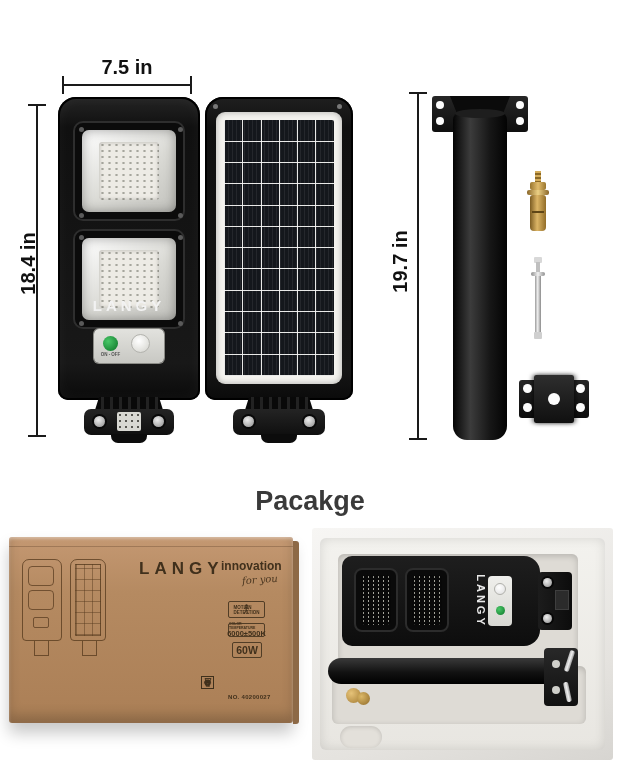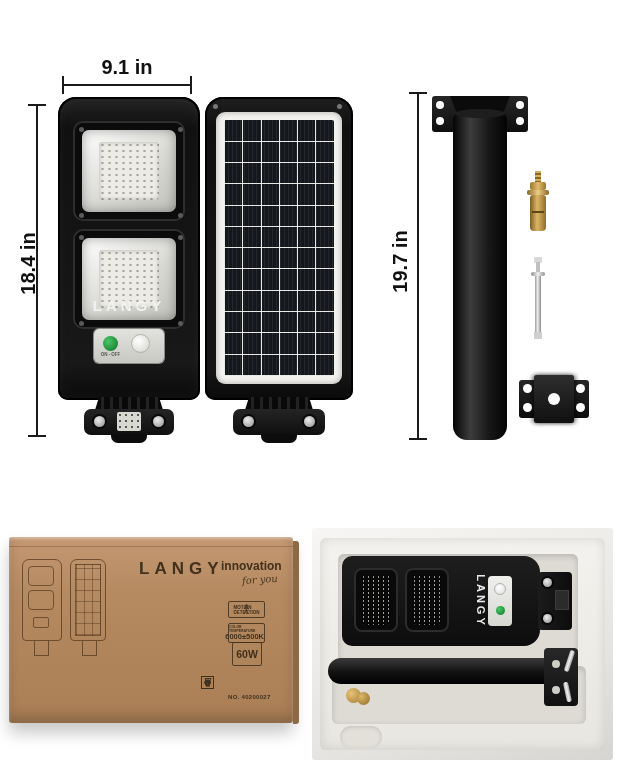--- a/index.html
+++ b/index.html
@@ -147,24 +147,24 @@
            background-image:repeating-linear-gradient(90deg,rgba(84,56,28,.45) 0 1px,transparent 1px 8px),
                             repeating-linear-gradient(0deg,rgba(84,56,28,.45) 0 1px,transparent 1px 11px);}
   .box-brand{left:130px;top:22px;font-size:17px;font-weight:bold;letter-spacing:5px;color:#40301c;}
   .box-tagline{left:212px;top:22px;font-size:12px;font-weight:bold;color:#40301c;}
   .box-script{left:233px;top:37px;font-size:10px;font-style:italic;color:#4a3620;
               font-family:"DejaVu Serif",serif;transform:rotate(-4deg);}
   .lbl{border:1.5px solid rgba(64,48,28,.85);border-radius:2px;color:#40301c;
        display:flex;align-items:center;justify-content:center;flex-direction:column;}
   .lbl-motion{left:219px;top:64px;width:37px;height:17px;flex-direction:row;gap:2px;}
   .lbl-motion .txt{font-size:4.5px;line-height:5px;font-weight:bold;text-align:left;}
-  .lbl-temp{left:219px;top:86px;width:37px;height:20px;align-items:flex-end;}
+  .lbl-temp{left:219px;top:86px;width:37px;height:14px;}
   .lbl-temp .t1{font-size:3.5px;font-weight:bold;line-height:4px;}
   .lbl-temp .t2{font-size:7.5px;font-weight:bold;line-height:8px;}
-  .lbl-watt{left:223px;top:105px;width:30px;height:24px;font-size:10.5px;font-weight:bold;}
+  .lbl-watt{left:223px;top:105px;width:30px;height:16px;font-size:10.5px;font-weight:bold;}
   .ship-icons{left:192px;top:139px;width:64px;height:14px;display:flex;gap:3px;position:absolute;}
   .sicon{position:relative;width:13px;height:13px;border:1px solid rgba(64,48,28,.85);color:#40301c;
          display:flex;align-items:center;justify-content:center;font-size:8.5px;font-weight:bold;}
   .box-serial{left:219px;top:157px;font-size:6px;font-weight:bold;color:#40301c;letter-spacing:.3px;}
 
   
   .tray{left:312px;top:528px;width:301px;height:232px;border-radius:3px;
         background:linear-gradient(160deg,#f7f6f4,#e5e3df 70%,#d7d5d1);}
   .foam{left:8px;top:10px;width:285px;height:212px;border-radius:6px;
         background:linear-gradient(180deg,#f3f2ee,#e8e6e1);box-shadow:inset 0 0 12px rgba(0,0,0,.12);}
@@ -212,21 +212,21 @@
                     background:radial-gradient(circle at 35% 35%,#dcb867,#8f6a28);}
 
   .icon-svg{position:static;display:block;}
 </style>
 </head>
 <body>
 
 <div id="stage">
 
 
-  <div class="dimlabel dlw">9.1 in</div>
+  <div class="dimlabel dlw">7.5 in</div>
   <div class="dimh line-w"></div>
 
   <div class="dimlabel dlh">18.4 in</div>
   <div class="dimv line-h"></div>
 
   <div class="lamp-front">
     <div class="lf-body"></div>
     <div class="led-win lw1">
       <div class="led-reflector">
         <div class="led-grid"></div>
@@ -299,20 +299,21 @@
   <div class="bracket">
     <div class="br-wings"></div>
     <div class="br-center"></div>
     <div class="br-hole bh1"></div>
     <div class="br-hole bh2"></div>
     <div class="br-hole bh3"></div>
     <div class="br-hole bh4"></div>
     <div class="br-hole bh5"></div>
   </div>
 
+  <div class="pkg-title">Pacakge</div>
 
   <div class="box">
     <div class="bd1">
       <div class="bd-outline">
         <div class="bd-led bdl1"></div>
         <div class="bd-led bdl2"></div>
         <div class="bd-ctrl"></div>
       </div>
       <div class="bd-foot"></div>
     </div>

